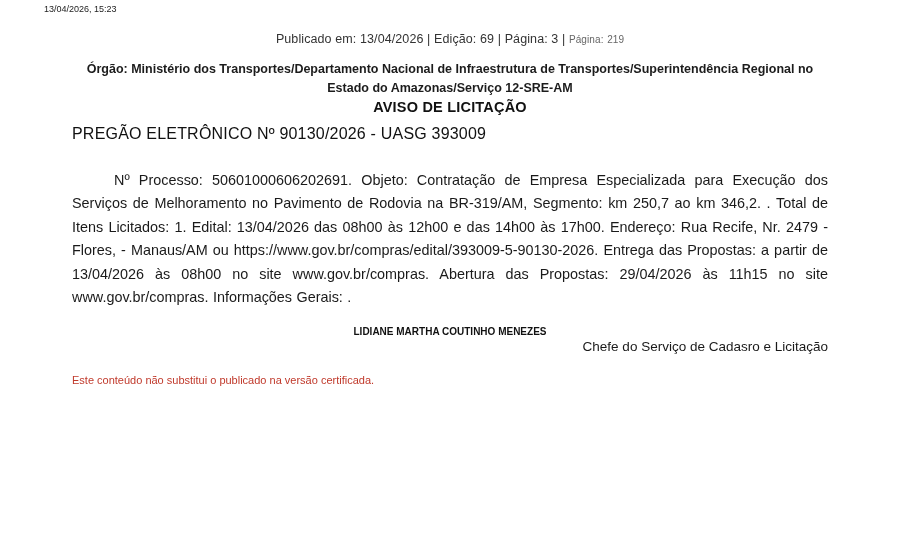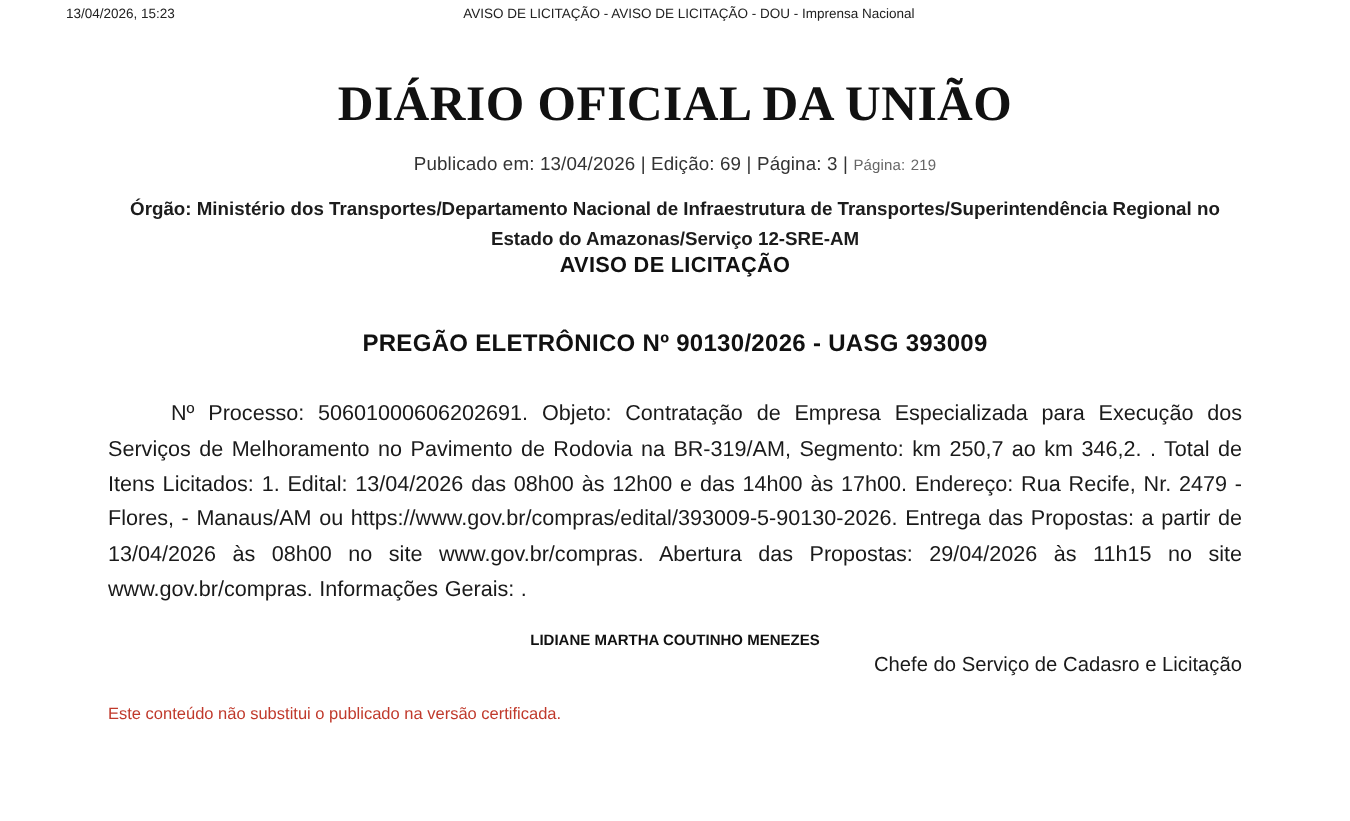--- a/index.html
+++ b/index.html
@@ -81,25 +81,24 @@
 
   .doc-title {
     text-align: center;
     font-size: 14.5px;
     font-weight: bold;
     color: #111;
     letter-spacing: 0.2px;
   }
 
   .doc-subtitle {
-    text-align: center;
     font-size: 16px;
-    font-weight: bold;
+    font-weight: normal;
     color: #111;
-    margin-top: 36px;
+    margin-top: 10px;
     letter-spacing: 0.2px;
   }
 
   .body-text {
     margin-top: 26px;
     font-size: 14.4px;
     line-height: 1.63;
     text-align: justify;
     text-indent: 42px;
     color: #1a1a1a;
@@ -131,27 +130,25 @@
     font-size: 11px;
     color: #c0392b;
     text-align: left;
   }
 </style>
 </head>
 <body>
 
 <div class="print-header">
   <span class="ph-left">13/04/2026, 15:23</span>
-  <span class="ph-center">AVISO DE LICITAÇÃO - AVISO DE LICITAÇÃO - DOU - Imprensa Nacional</span>
   <span class="ph-right"></span>
 </div>
 
 <div class="page">
 
-  <div class="masthead">DIÁRIO OFICIAL DA UNIÃO</div>
 
   <div class="pubinfo">
     <span>Publicado em:</span>
     <span>13/04/2026</span>
     <span>|</span>
     <span>Edição:</span>
     <span>69</span>
     <span>|</span>
     <span>Página:</span>
     <span>3</span>

